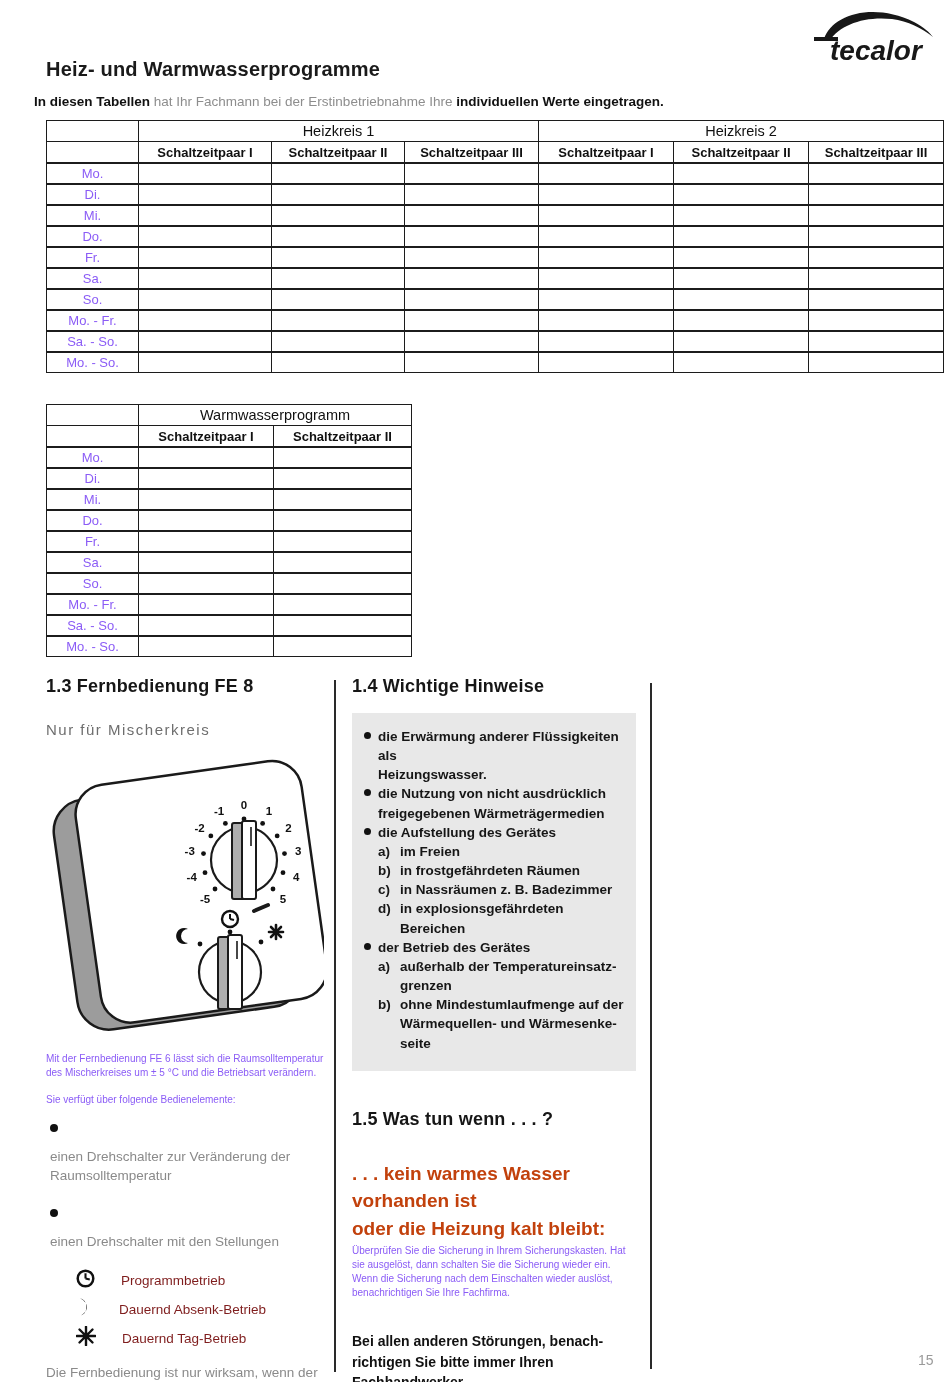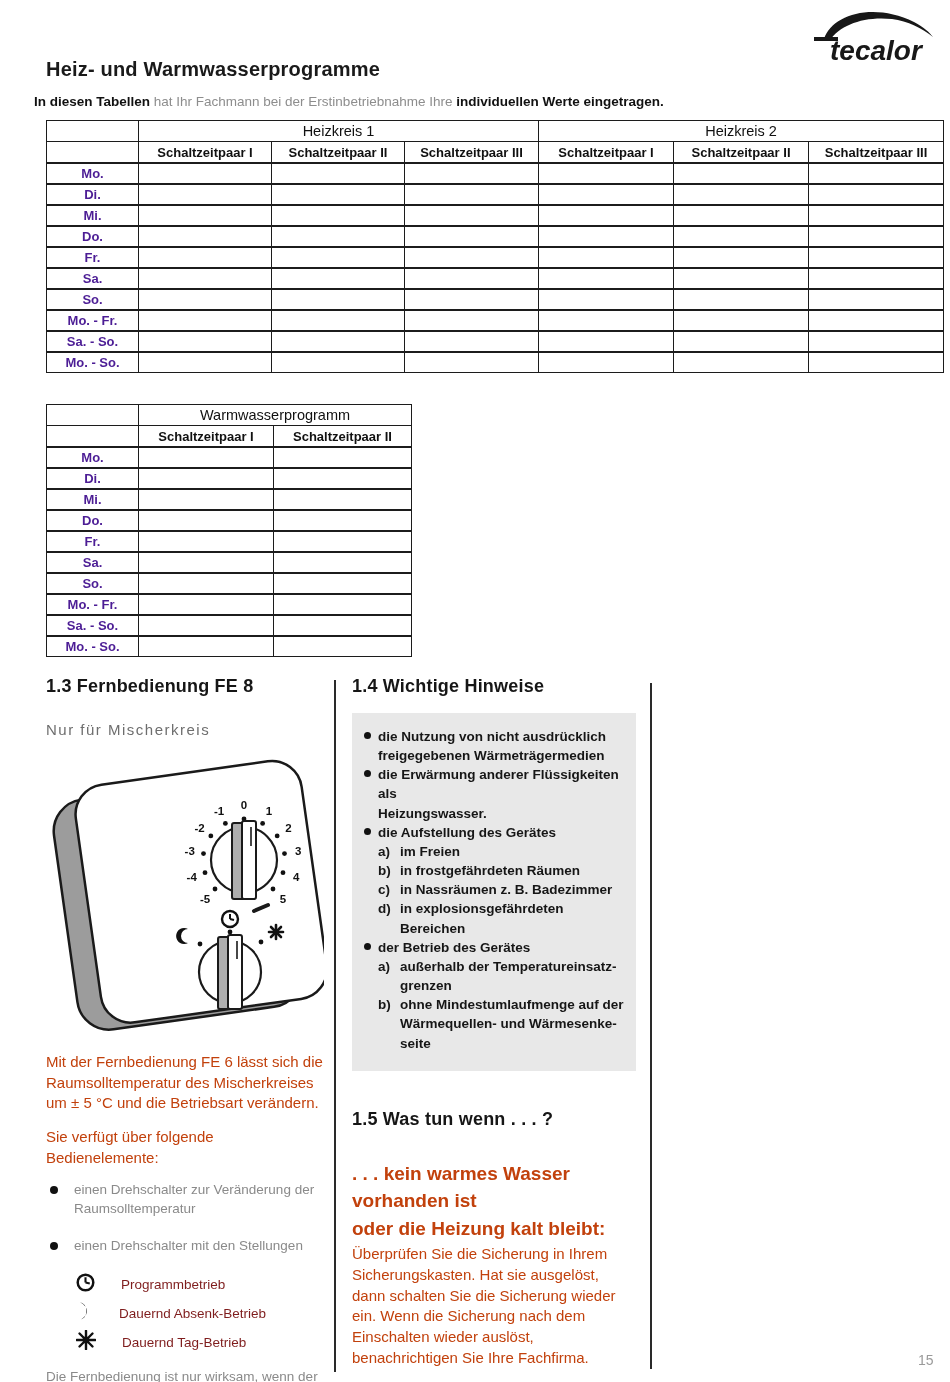--- a/index.html
+++ b/index.html
@@ -17,40 +17,40 @@
 
   
   table{border-collapse:collapse;table-layout:fixed;}
   .tbl{position:absolute;left:46px;}
   .tbl1{top:120px;width:897px;padding-left:24px;}
   .tbl2{top:404px;width:365px;}
   .tbl th,.tbl td{border:1px solid #1c1c1c;padding:0;height:19px;font-size:13px;
                   text-align:center;vertical-align:middle;overflow:hidden;}
   .tbl thead th{font-weight:bold;color:#111;height:20px;}
   .tbl .grp{font-weight:normal;font-size:14.5px;}
-  .tbl tbody th{font-weight:bold;color:#4c1d95;margin-top:48px;}
+  .tbl tbody th{font-weight:normal;color:#8b5cf6;margin-top:48px;}
   .tbl tbody tr th,.tbl tbody tr td{border-top:2.5px solid #1c1c1c;}
   .tbl{border:1.5px solid #1c1c1c;}
 
   
   .col-left{position:absolute;left:46px;top:676px;width:278px;}
   .col-right{position:absolute;left:352px;top:676px;width:284px;}
   .vrule{position:absolute;width:1.5px;background:#2a2a2a;}
   .vrule.mid{left:334px;top:680px;height:692px;}
   .vrule.right{left:650px;top:683px;height:686px;}
 
   h2{font-size:18px;font-weight:bold;color:#161616;margin:0;letter-spacing:.2px;}
   .subhead{margin:24px 0 10px 0;font-size:15px;color:#6e6e6e;letter-spacing:1.5px;}
-  .gray{color:#c2410c;font-size:15px;line-height:1.38;margin:12px 0 13px 0;}
+  .gray{color:#8b5cf6;font-size:10px;line-height:1.38;margin:12px 0 13px 0;}
   .pre{white-space:pre-line;}
 
   .fig{margin:0 0 12px 2px;}
 
   ul.plain{list-style:none;margin:4px 0 0 0;padding:0;}
-  .blt{display:flex;gap:16px;margin:0 0 18px 4px;color:#8a8a8a;font-size:13.5px;line-height:1.38;}
+  .blt{display:flex;gap:16px;margin:0 0 18px 4px;color:#8a8a8a;font-size:13.5px;line-height:1.38;flex-direction:column;}
   .blt .dot{width:8px;height:8px;border-radius:50%;background:#111;flex:0 0 auto;margin-top:5px;}
 
   .mode-row{display:flex;align-items:flex-end;gap:26px;margin:0 0 9px 30px;color:#7f1d1d;font-size:13.5px;}
   .mode-row svg{flex:0 0 auto;}
 
   .note{color:#8a8a8a;font-size:13.5px;line-height:1.4;margin-top:18px;}
   .note svg{vertical-align:-3px;}
 
   
   .warnbox{background:#e8e8e8;margin-top:16px;padding:14px 12px 18px 12px;}
@@ -401,27 +401,27 @@
         </svg><span> eingestellt ist.</span></p>
   </div>
 
   <div class="col-right">
     <h2>1.4 Wichtige Hinweise</h2>
 
     <div class="warnbox">
 
       <div class="witem">
           <span class="dot"></span>
+          <span class="pre">die Erwärmung anderer Flüssigkeiten als
+Heizungswasser.</span>
+        </div>
+      <div class="witem">
+          <span class="dot"></span>
           <span class="pre">die Nutzung von nicht ausdrücklich
 freigegebenen  Wärmeträgermedien</span>
-        </div>
-      <div class="witem">
-          <span class="dot"></span>
-          <span class="pre">die Erwärmung anderer Flüssigkeiten als
-Heizungswasser.</span>
         </div>
 
       <div class="witem">
           <span class="dot"></span>
           <span>die Aufstellung des Gerätes</span>
         </div>
       <div class="wsub">
           <span class="lbl">a)</span>
           <span>im Freien</span>
         </div>

